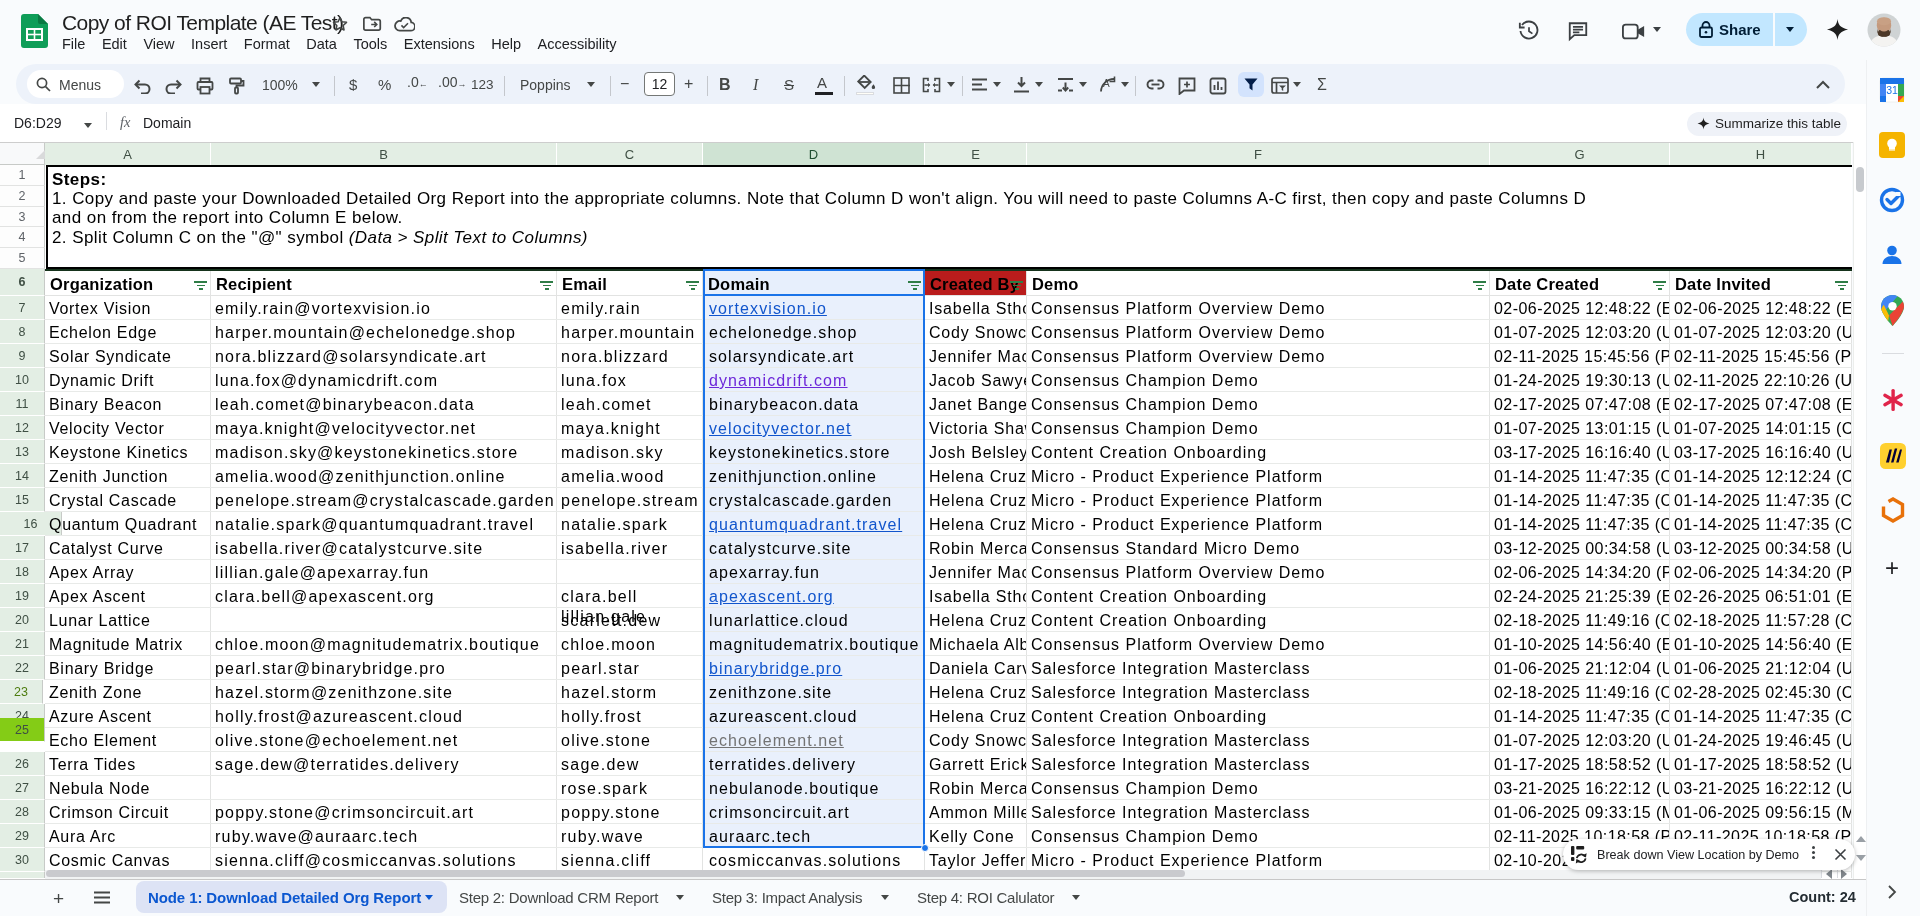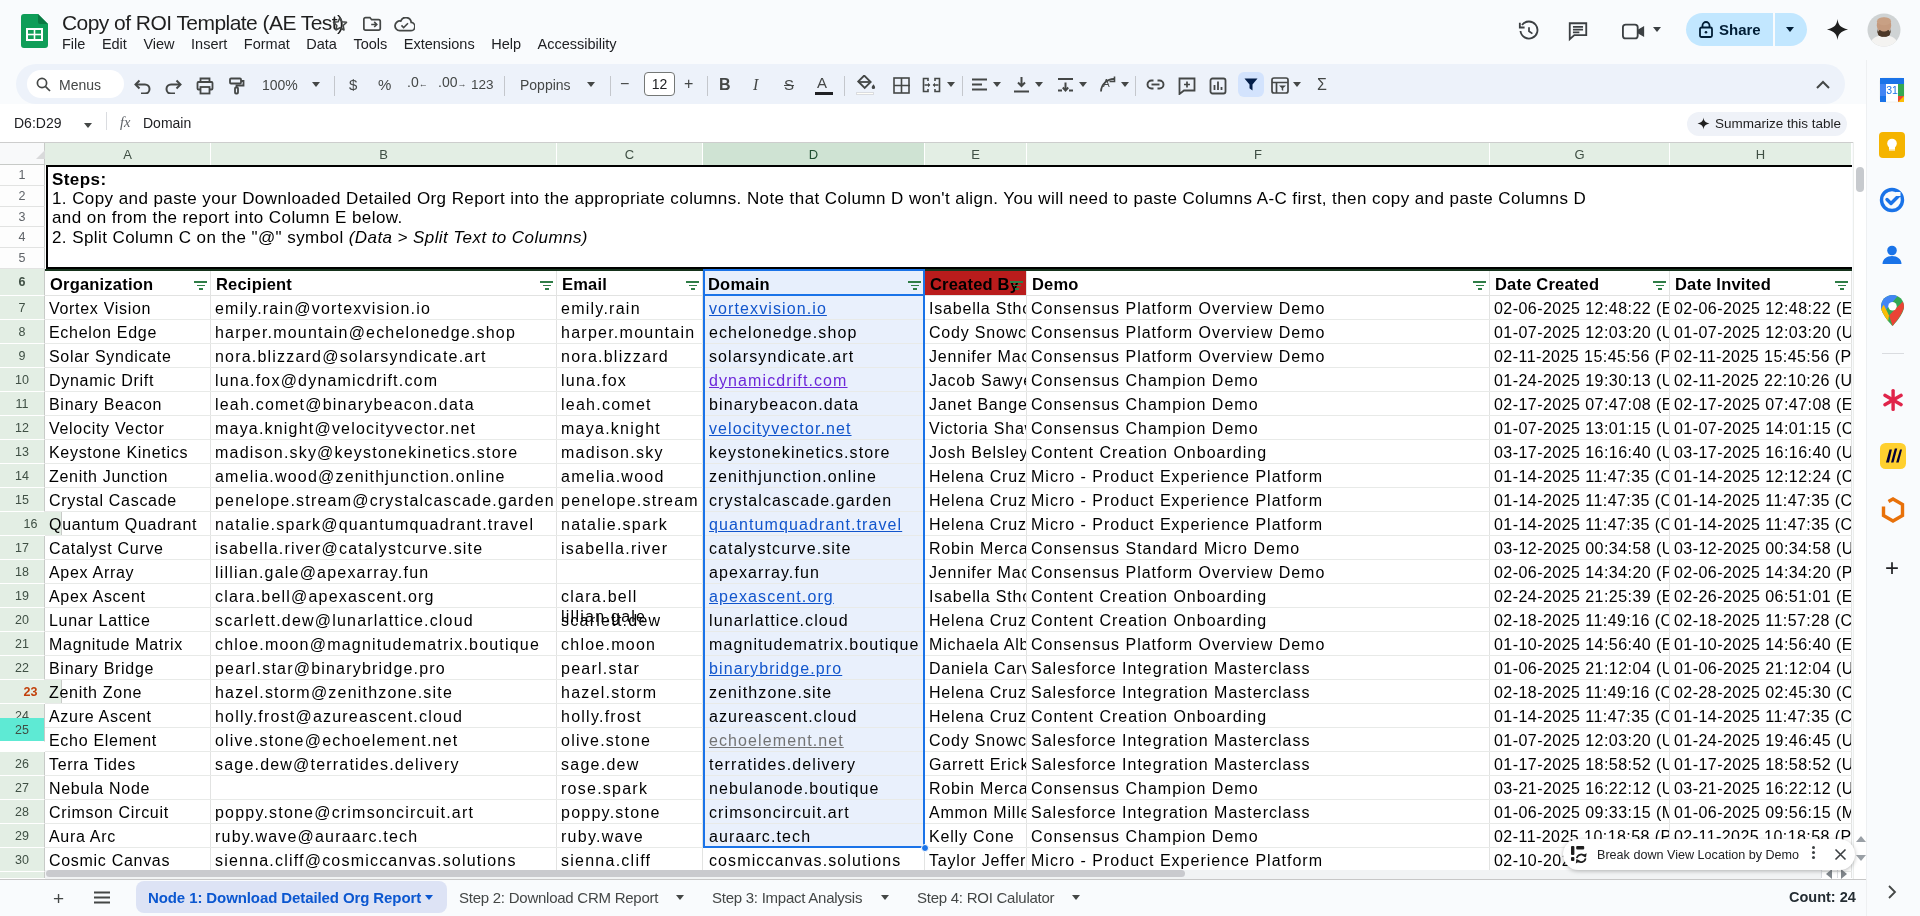--- a/index.html
+++ b/index.html
@@ -283,23 +283,23 @@
 <div class="rnum" style="left:0;top:440px;width:45px;height:24px;background:#e3eee4;border-right:1px solid #c7cac7;border-bottom:1px solid #fff;color:#3f4f44;line-height:24px;font-weight:normal;">13</div>
 <div class="rnum" style="left:0;top:464px;width:45px;height:24px;background:#e3eee4;border-right:1px solid #c7cac7;border-bottom:1px solid #fff;color:#3f4f44;line-height:24px;font-weight:normal;">14</div>
 <div class="rnum" style="left:0;top:488px;width:45px;height:24px;background:#e3eee4;border-right:1px solid #c7cac7;border-bottom:1px solid #fff;color:#3f4f44;line-height:24px;font-weight:normal;">15</div>
 <div class="rnum" style="left:0;top:512px;width:62px;height:24px;background:#e3eee4;border-right:1px solid #c7cac7;border-bottom:1px solid #fff;color:#3f4f44;line-height:24px;font-weight:normal;">16</div>
 <div class="rnum" style="left:0;top:536px;width:45px;height:24px;background:#e3eee4;border-right:1px solid #c7cac7;border-bottom:1px solid #fff;color:#3f4f44;line-height:24px;font-weight:normal;">17</div>
 <div class="rnum" style="left:0;top:560px;width:45px;height:24px;background:#e3eee4;border-right:1px solid #c7cac7;border-bottom:1px solid #fff;color:#3f4f44;line-height:24px;font-weight:normal;">18</div>
 <div class="rnum" style="left:0;top:584px;width:45px;height:24px;background:#e3eee4;border-right:1px solid #c7cac7;border-bottom:1px solid #fff;color:#3f4f44;line-height:24px;font-weight:normal;">19</div>
 <div class="rnum" style="left:0;top:608px;width:45px;height:24px;background:#e3eee4;border-right:1px solid #c7cac7;border-bottom:1px solid #fff;color:#3f4f44;line-height:24px;font-weight:normal;">20</div>
 <div class="rnum" style="left:0;top:632px;width:45px;height:24px;background:#e3eee4;border-right:1px solid #c7cac7;border-bottom:1px solid #fff;color:#3f4f44;line-height:24px;font-weight:normal;">21</div>
 <div class="rnum" style="left:0;top:656px;width:45px;height:24px;background:#e3eee4;border-right:1px solid #c7cac7;border-bottom:1px solid #fff;color:#3f4f44;line-height:24px;font-weight:normal;">22</div>
-<div class="rnum" style="left:0;top:680px;width:62px;height:24px;background:#e3eee4;border-right:1px solid #c7cac7;border-bottom:1px solid #fff;color:#c2410c;line-height:24px;font-weight:bold;">23</div>
+<div class="rnum" style="left:0;top:680px;width:43px;height:24px;background:#e3eee4;border-right:1px solid #c7cac7;border-bottom:1px solid #fff;color:#4d7c0f;line-height:24px;font-weight:normal;">23</div>
 <div class="rnum" style="left:0;top:704px;width:45px;height:24px;background:#e3eee4;border-right:1px solid #c7cac7;border-bottom:1px solid #fff;color:#3f4f44;line-height:24px;font-weight:normal;">24</div>
-<div class="rnum" style="left:0;top:718px;width:45px;height:24px;background:#5eead4;border-right:1px solid #c7cac7;border-bottom:1px solid #fff;color:#3f4f44;line-height:24px;font-weight:normal;">25</div>
+<div class="rnum" style="left:0;top:718px;width:45px;height:24px;background:#84cc16;border-right:1px solid #c7cac7;border-bottom:1px solid #fff;color:#3f4f44;line-height:24px;font-weight:normal;">25</div>
 <div class="rnum" style="left:0;top:752px;width:45px;height:24px;background:#e3eee4;border-right:1px solid #c7cac7;border-bottom:1px solid #fff;color:#3f4f44;line-height:24px;font-weight:normal;">26</div>
 <div class="rnum" style="left:0;top:776px;width:45px;height:24px;background:#e3eee4;border-right:1px solid #c7cac7;border-bottom:1px solid #fff;color:#3f4f44;line-height:24px;font-weight:normal;">27</div>
 <div class="rnum" style="left:0;top:800px;width:45px;height:24px;background:#e3eee4;border-right:1px solid #c7cac7;border-bottom:1px solid #fff;color:#3f4f44;line-height:24px;font-weight:normal;">28</div>
 <div class="rnum" style="left:0;top:824px;width:45px;height:24px;background:#e3eee4;border-right:1px solid #c7cac7;border-bottom:1px solid #fff;color:#3f4f44;line-height:24px;font-weight:normal;">29</div>
 <div class="rnum" style="left:0;top:848px;width:45px;height:24px;background:#e3eee4;border-right:1px solid #c7cac7;border-bottom:1px solid #fff;color:#3f4f44;line-height:24px;font-weight:normal;">30</div>
 <div class="abs" style="left:0;top:872px;width:45px;height:6px;background:#e3eee4;border-right:1px solid #c7cac7;"></div>
 <div class="abs" style="left:210px;top:269px;width:1px;height:609px;background:#e2e3e2;"></div>
 <div class="abs" style="left:556px;top:269px;width:1px;height:609px;background:#e2e3e2;"></div>
 <div class="abs" style="left:702px;top:269px;width:1px;height:609px;background:#e2e3e2;"></div>
 <div class="abs" style="left:924px;top:269px;width:1px;height:609px;background:#e2e3e2;"></div>
@@ -485,21 +485,20 @@
 <div class="cell" style="left:1670px;top:560px;width:181px;height:23px;letter-spacing:0.45px;">02-06-2025 14:34:20 (P</div>
 <div class="cell" style="left:45px;top:584px;width:165px;height:23px;letter-spacing:0.7px;">Apex Ascent</div>
 <div class="cell" style="left:211px;top:584px;width:345px;height:23px;letter-spacing:1.2px;">clara.bell@apexascent.org</div>
 <div class="cell" style="left:557px;top:584px;width:145px;height:23px;letter-spacing:1.25px;">clara.bell</div>
 <div class="cell" style="left:705px;top:584px;width:218px;height:23px;letter-spacing:1.1px;background:#e9f0fc;"><span style="color:#1155cc;text-decoration:underline;">apexascent.org</span></div>
 <div class="cell" style="left:925px;top:584px;width:101px;height:23px;letter-spacing:0.8px;">Isabella Sthole</div>
 <div class="cell" style="left:1027px;top:584px;width:462px;height:23px;letter-spacing:1.0px;">Content Creation Onboarding</div>
 <div class="cell" style="left:1490px;top:584px;width:179px;height:23px;letter-spacing:0.45px;">02-24-2025 21:25:39 (ES</div>
 <div class="cell" style="left:1670px;top:584px;width:181px;height:23px;letter-spacing:0.45px;">02-26-2025 06:51:01 (ES</div>
 <div class="cell" style="left:45px;top:608px;width:165px;height:23px;letter-spacing:0.7px;">Lunar Lattice</div>
-<div class="cell" style="left:211px;top:608px;width:345px;height:23px;letter-spacing:1.2px;">scarlett.dew@lunarlattice.cloud</div>
 <div class="cell" style="left:557px;top:608px;width:145px;height:23px;letter-spacing:1.25px;">scarlett.dew</div>
 <div class="cell" style="left:705px;top:608px;width:218px;height:23px;letter-spacing:1.1px;background:#e9f0fc;">lunarlattice.cloud</div>
 <div class="cell" style="left:925px;top:608px;width:101px;height:23px;letter-spacing:0.8px;">Helena Cruz</div>
 <div class="cell" style="left:1027px;top:608px;width:462px;height:23px;letter-spacing:1.0px;">Content Creation Onboarding</div>
 <div class="cell" style="left:1490px;top:608px;width:179px;height:23px;letter-spacing:0.45px;">02-18-2025 11:49:16 (CD</div>
 <div class="cell" style="left:1670px;top:608px;width:181px;height:23px;letter-spacing:0.45px;">02-18-2025 11:57:28 (CD</div>
 <div class="cell" style="left:45px;top:632px;width:165px;height:23px;letter-spacing:0.7px;">Magnitude Matrix</div>
 <div class="cell" style="left:211px;top:632px;width:345px;height:23px;letter-spacing:1.2px;">chloe.moon@magnitudematrix.boutique</div>
 <div class="cell" style="left:557px;top:632px;width:145px;height:23px;letter-spacing:1.25px;">chloe.moon</div>
 <div class="cell" style="left:705px;top:632px;width:218px;height:23px;letter-spacing:1.1px;background:#e9f0fc;">magnitudematrix.boutique</div>

